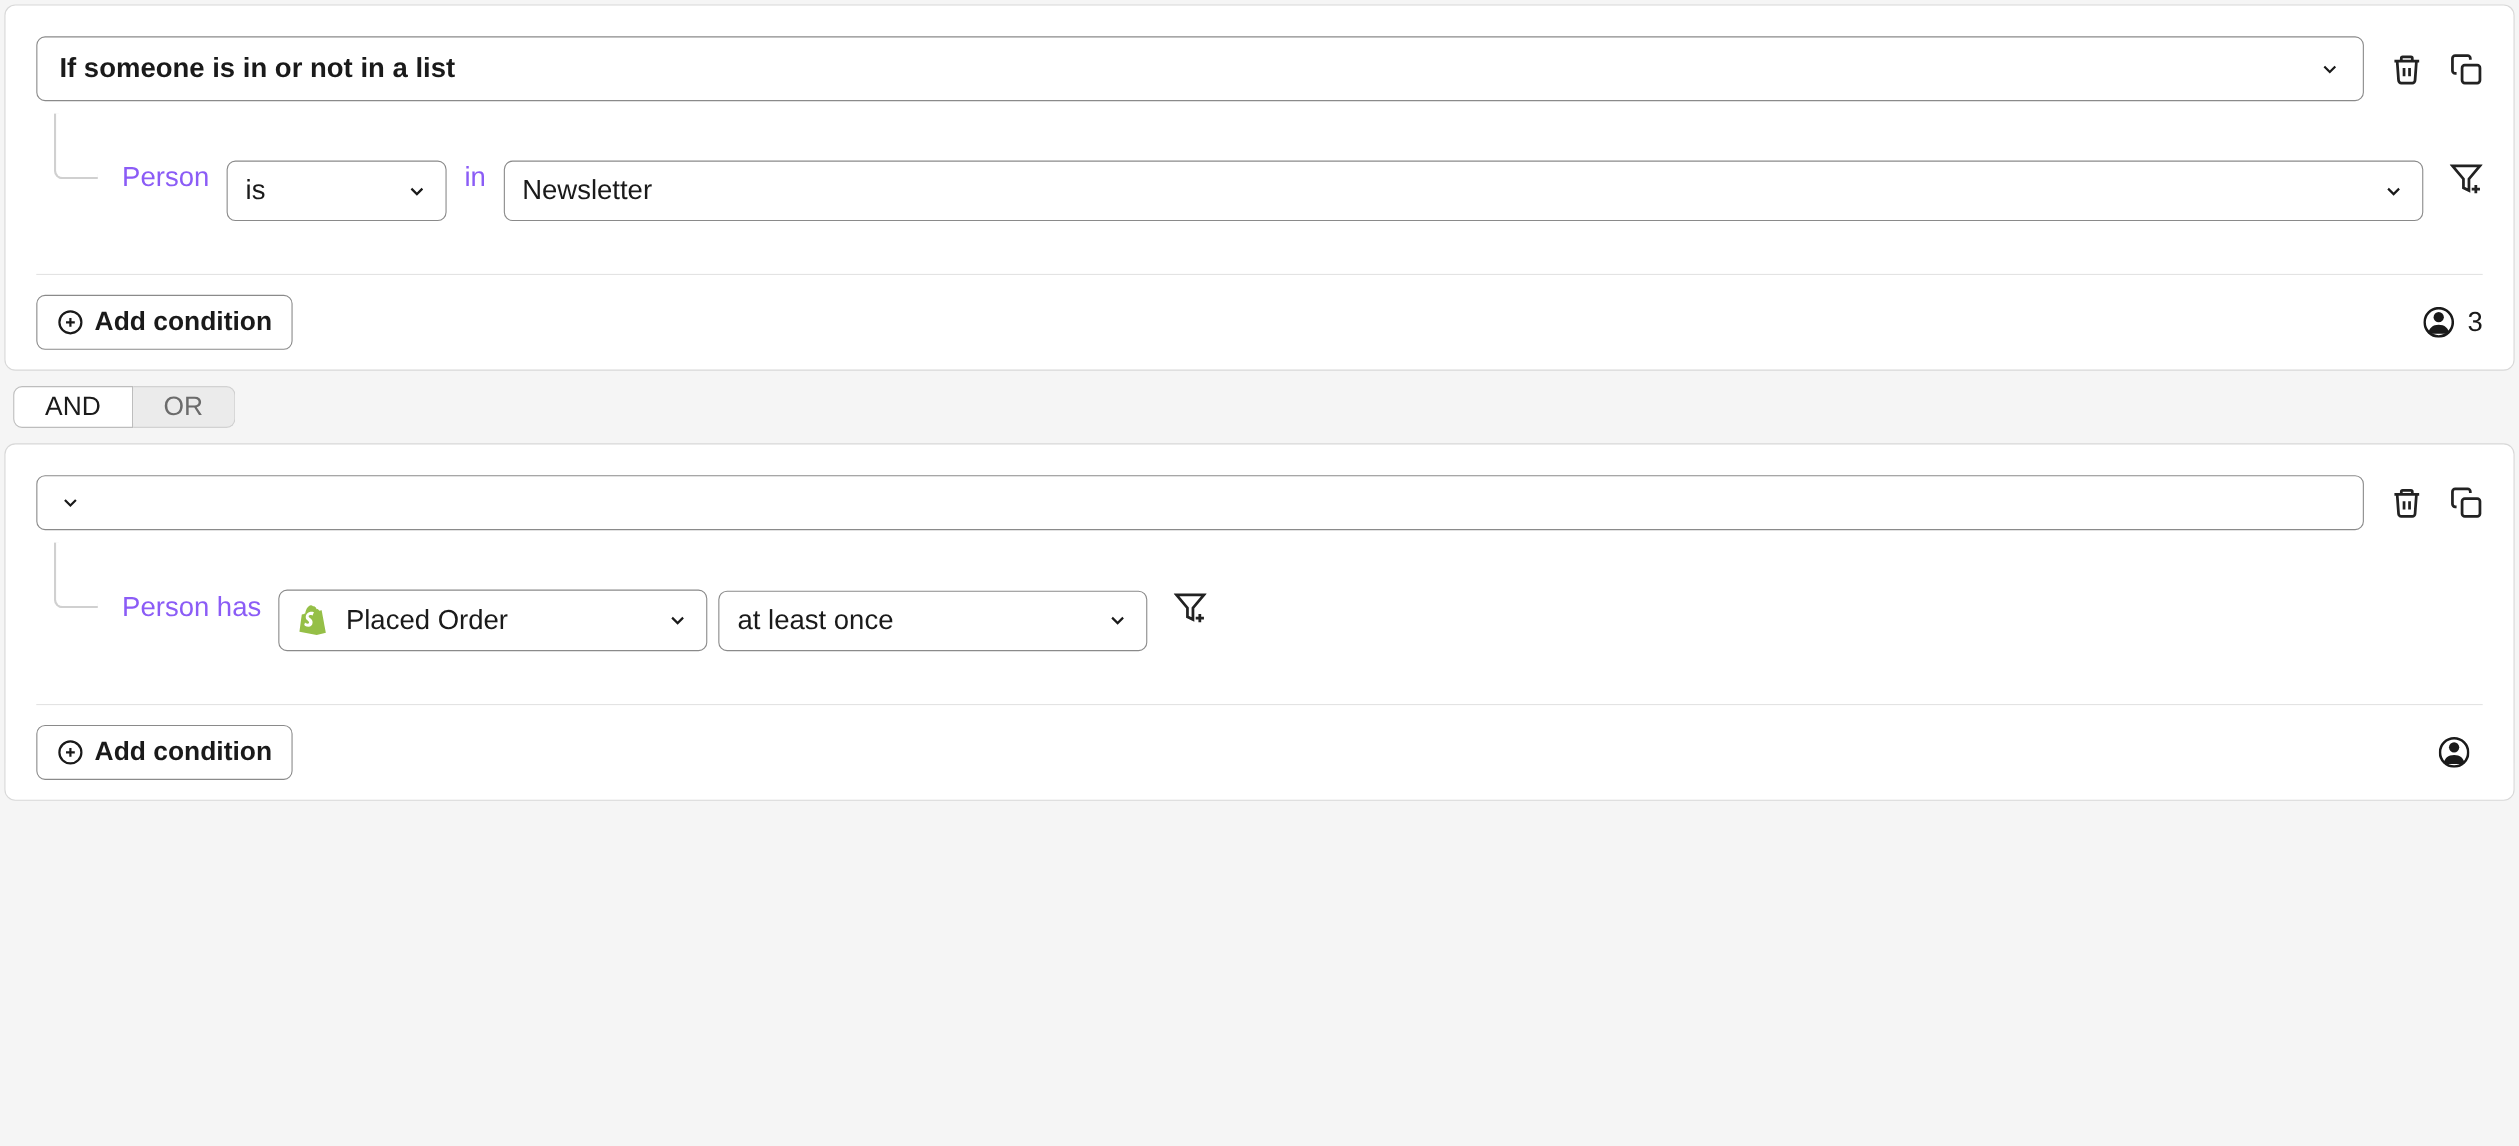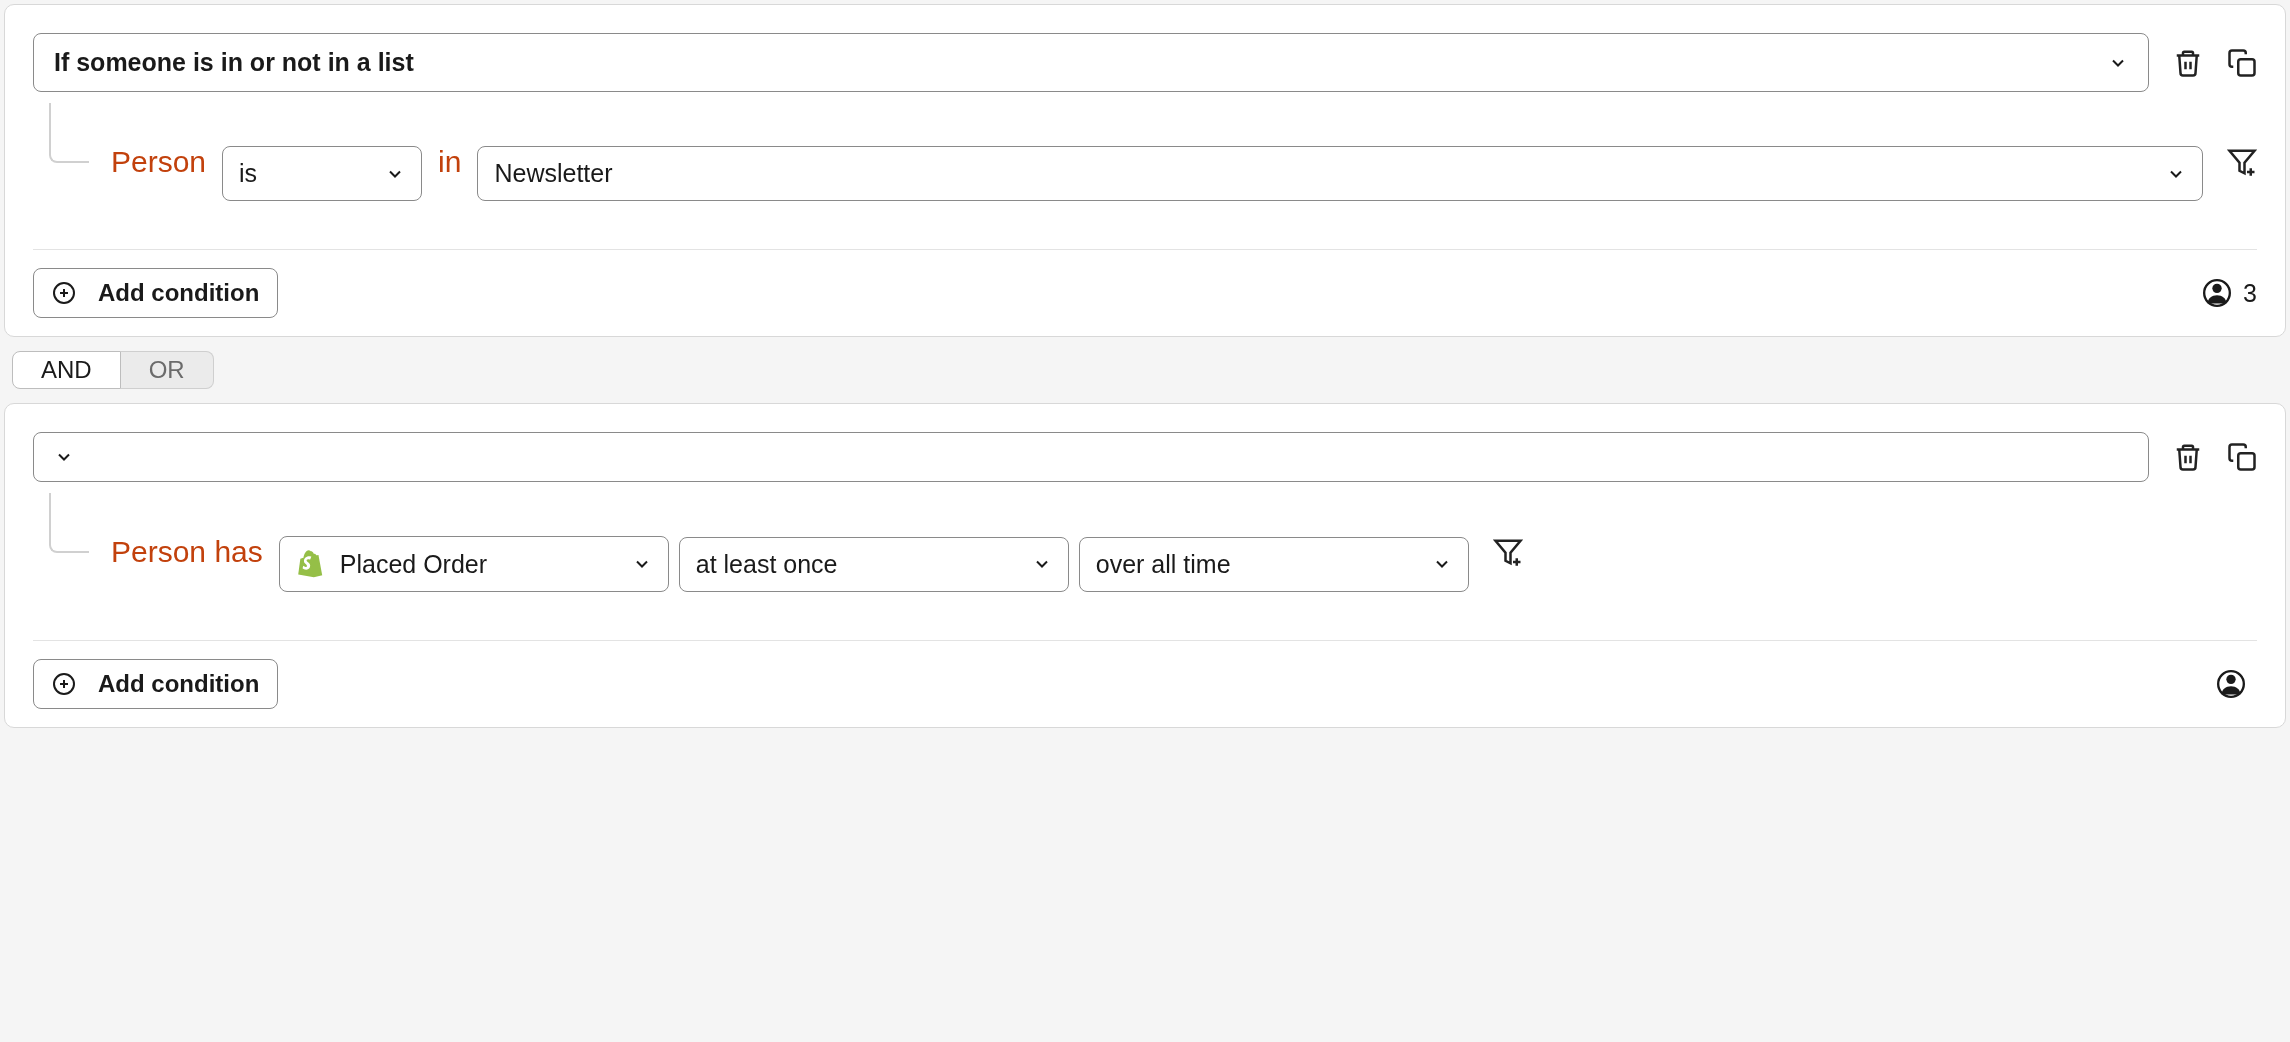--- a/index.html
+++ b/index.html
@@ -56,22 +56,22 @@
   .connector {
     width: 40px;
     height: 60px;
     border-left: 2px solid #d0d0d0;
     border-bottom: 2px solid #d0d0d0;
     border-bottom-left-radius: 8px;
     margin-top: -58px;
     margin-right: 6px;
   }
   .label-text {
-    font-size: 30px;
-    color: #c2410c;
+    font-size: 25px;
+    color: #8b5cf6;
     margin: 0 6px;
   }
   .select-small {
     display: flex;
     align-items: center;
     justify-content: space-between;
     border: 1px solid #8a8a8a;
     border-radius: 8px;
     padding: 12px 16px;
     font-size: 25px;
@@ -90,21 +90,21 @@
     margin-left: 0; margin-right: 0;
   }
   .footer-row {
     display: flex;
     align-items: center;
     justify-content: space-between;
   }
   .add-btn {
     display: flex;
     align-items: center;
-    gap: 22px;
+    gap: 10px;
     border: 1px solid #8a8a8a;
     border-radius: 8px;
     padding: 10px 18px;
     font-size: 24px;
     font-weight: 600;
     background: #fff;
     cursor: pointer;
   }
   .plus-circle {
     width: 24px; height: 24px;
@@ -289,28 +289,20 @@
 
     <div class="select-small" style="min-width:390px">
       <span>at least once</span>
       <span class="chevron">
         <svg viewBox="0 0 24 24" fill="none" stroke="currentColor" stroke-width="2.4">
             <polyline points="6 9 12 15 18 9"></polyline>
           </svg>
       </span>
     </div>
 
-    <div class="select-small" style="min-width:390px">
-      <span>over all time</span>
-      <span class="chevron">
-        <svg viewBox="0 0 24 24" fill="none" stroke="currentColor" stroke-width="2.4">
-            <polyline points="6 9 12 15 18 9"></polyline>
-          </svg>
-      </span>
-    </div>
 
     <div class="icon-btn" style="margin-left:14px">
       <svg viewBox="0 0 24 24" fill="none" stroke="currentColor" stroke-width="2">
           <polygon points="22 3 2 3 10 12.5 10 19 14 21 14 12.5 22 3"></polygon>
           <line x1="19" y1="17" x2="19" y2="23"></line>
           <line x1="16" y1="20" x2="22" y2="20"></line>
         </svg>
     </div>
   </div>
 

